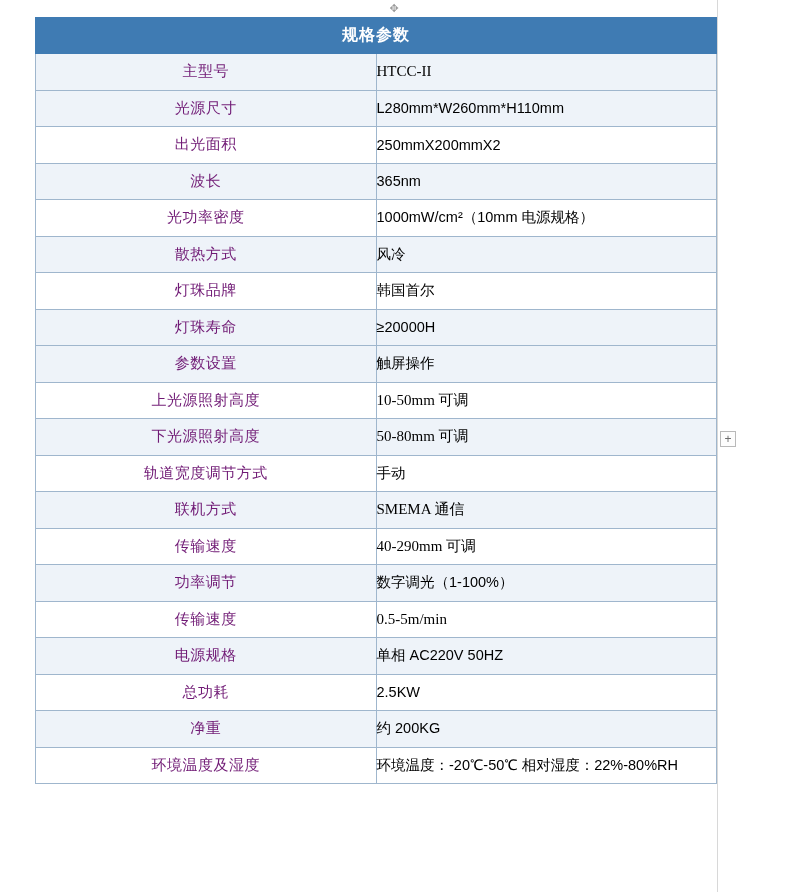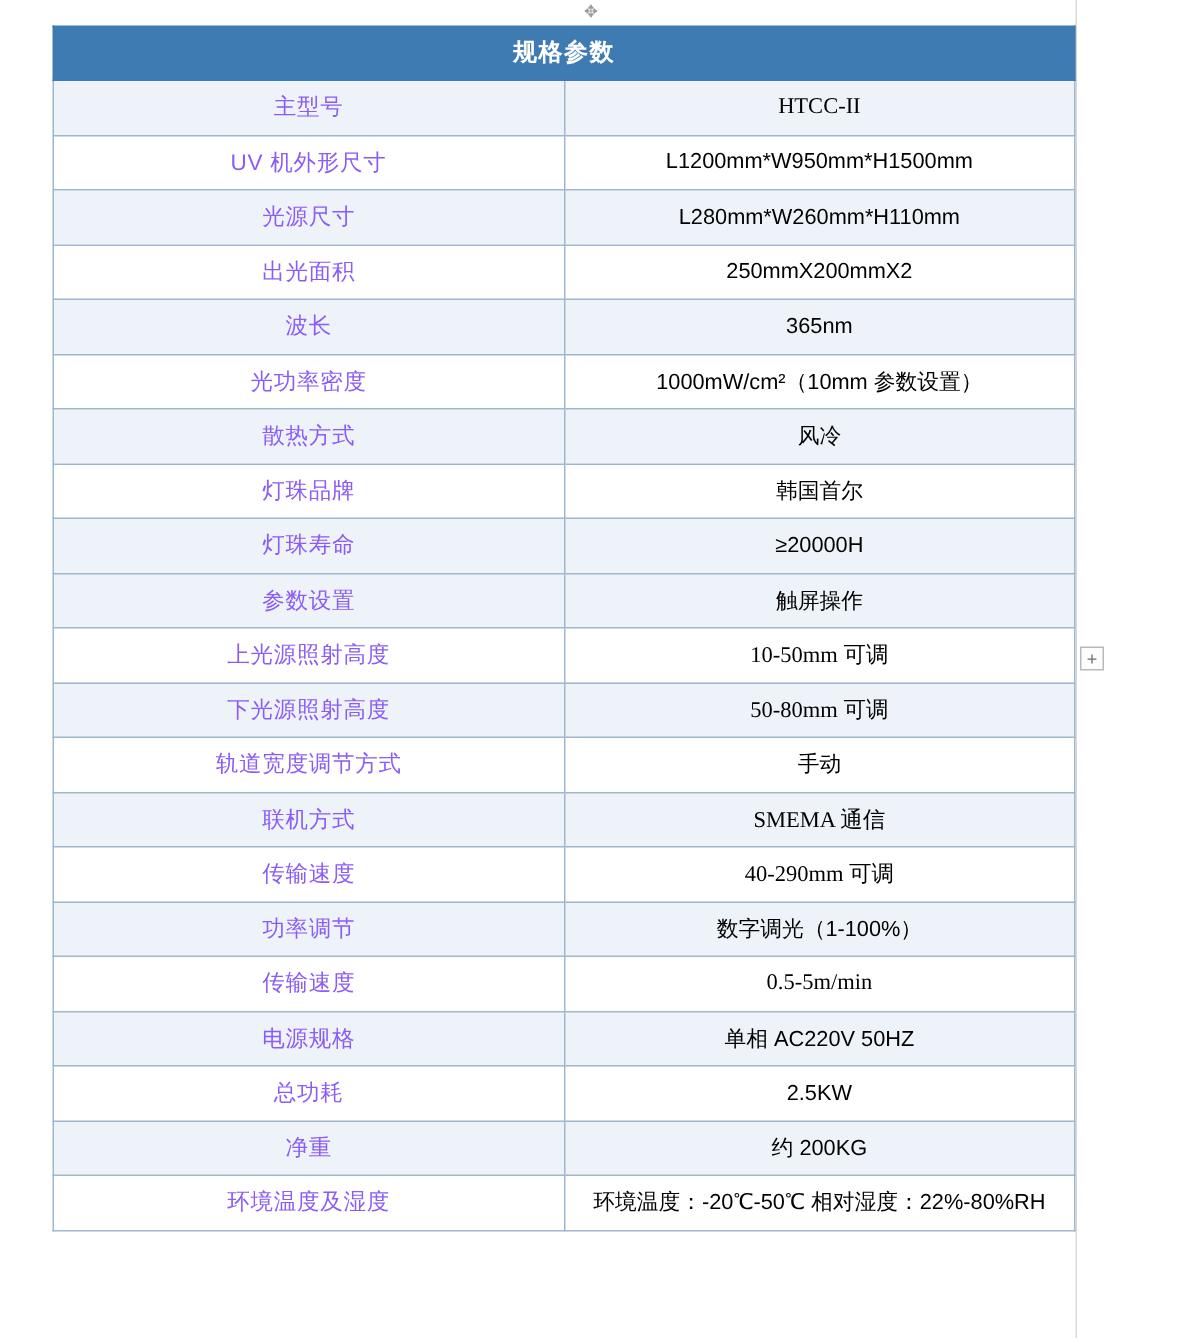--- a/index.html
+++ b/index.html
@@ -79,26 +79,26 @@
     font-weight: bold;
     text-align: center;
     height: 35px;
     letter-spacing: 1px;
     border: 1px solid #3f7bb3 !important;
   }
   .label-cell {
     width: 226px;
     text-align: center;
     font-size: 15px;
-    color: #8b5cf6;
+    color: #701a75;
     height: 35.5px;
     letter-spacing: 0.5px;
   }
   .value-cell {
-    text-align: center;
+    text-align: left;
     font-size: 14.5px;
     color: #000000;
     height: 35.5px;
   }
   .value-cell.serif {
     font-family: "Liberation Serif", serif;
     font-size: 15px;
   }
   tr.shaded td {
     background: #eef3f9;
@@ -121,39 +121,35 @@
   <div class="table-wrap">
     <table class="spec">
       <tbody id="spec-body">
         <tr>
           <td class="title-cell" colspan="2">规格参数</td>
         </tr>
       <tr class="shaded">
             <td class="label-cell">主型号</td>
             <td class="value-cell serif">HTCC-II</td>
           </tr>
-          <tr class="plain">
-            <td class="label-cell">UV 机外形尺寸</td>
-            <td class="value-cell">L1200mm*W950mm*H1500mm</td>
-          </tr>
           <tr class="shaded">
             <td class="label-cell">光源尺寸</td>
             <td class="value-cell">L280mm*W260mm*H110mm</td>
           </tr>
           <tr class="plain">
             <td class="label-cell">出光面积</td>
             <td class="value-cell">250mmX200mmX2</td>
           </tr>
           <tr class="shaded">
             <td class="label-cell">波长</td>
             <td class="value-cell">365nm</td>
           </tr>
           <tr class="plain">
             <td class="label-cell">光功率密度</td>
-            <td class="value-cell">1000mW/cm²（10mm 参数设置）</td>
+            <td class="value-cell">1000mW/cm²（10mm 电源规格）</td>
           </tr>
           <tr class="shaded">
             <td class="label-cell">散热方式</td>
             <td class="value-cell">风冷</td>
           </tr>
           <tr class="plain">
             <td class="label-cell">灯珠品牌</td>
             <td class="value-cell">韩国首尔</td>
           </tr>
           <tr class="shaded">

